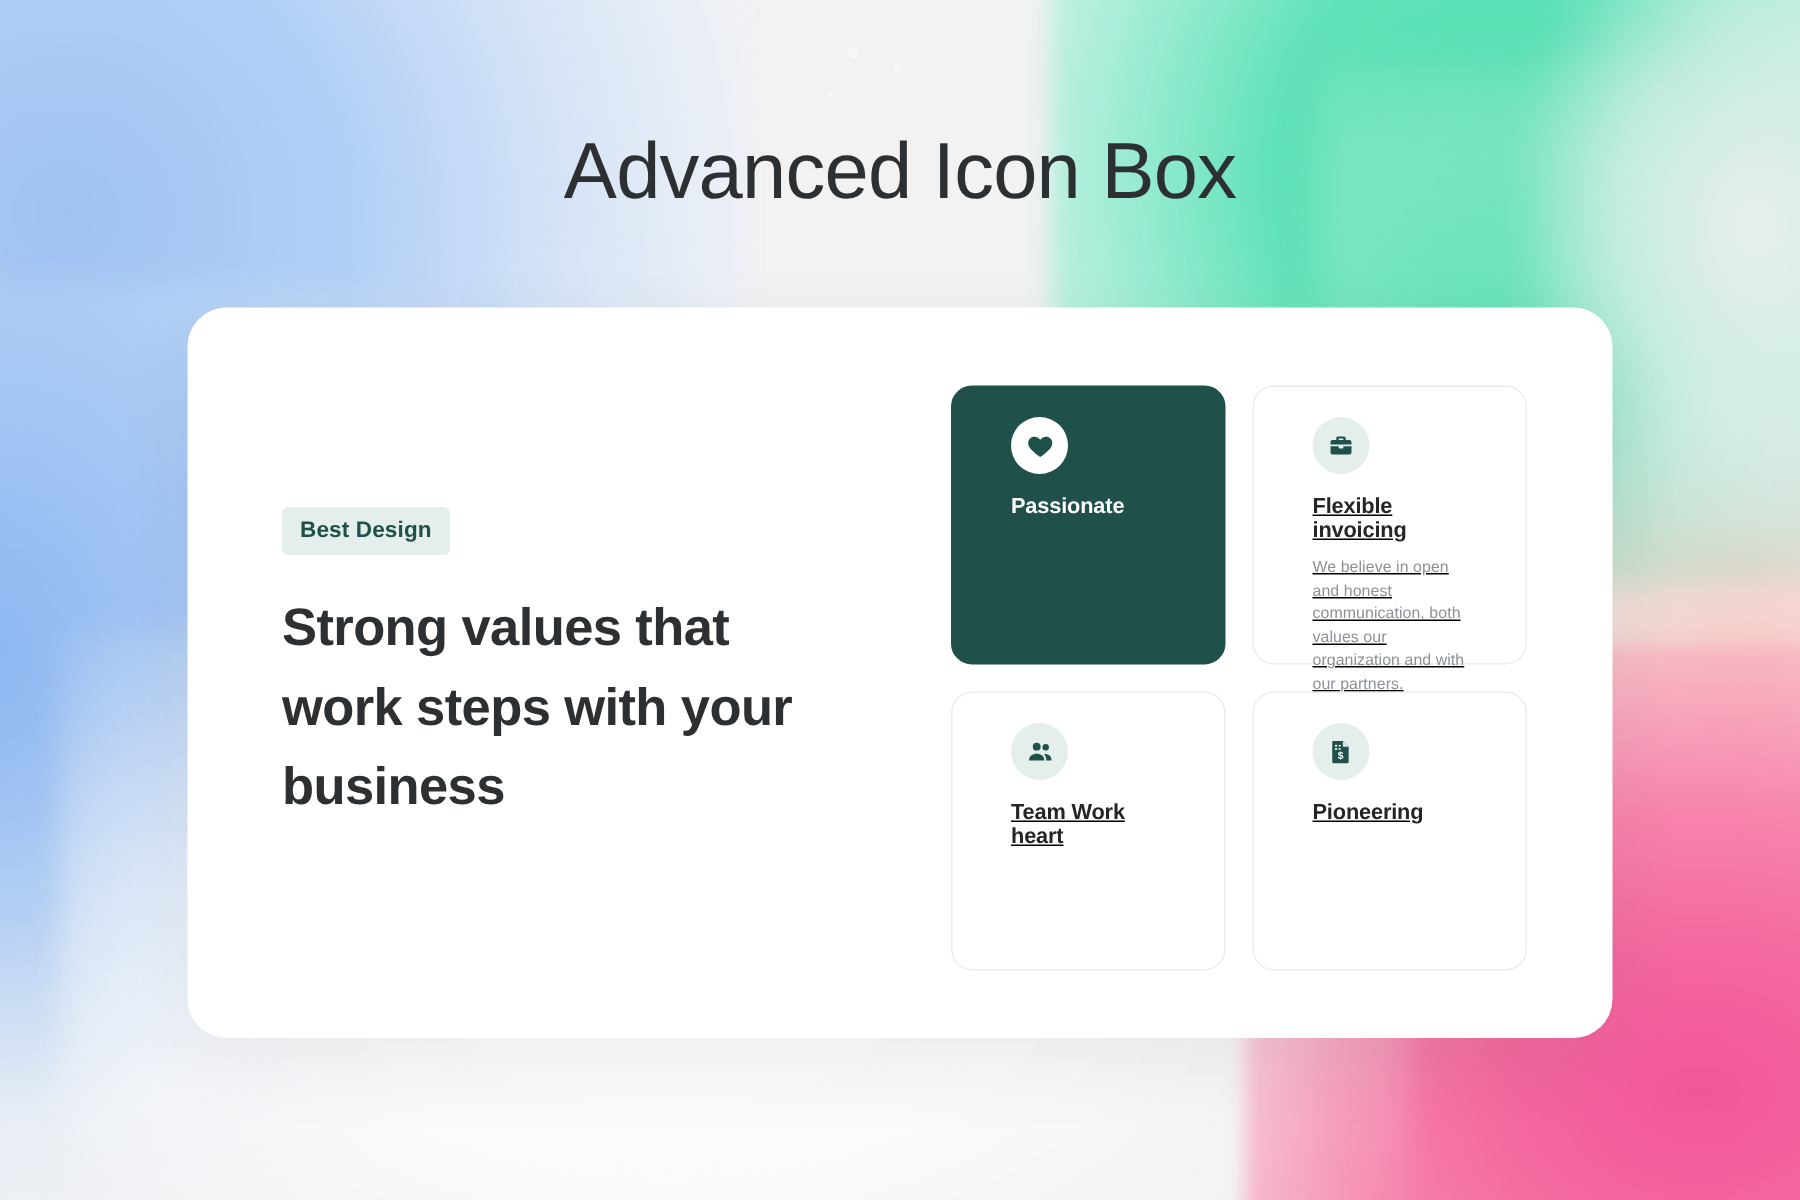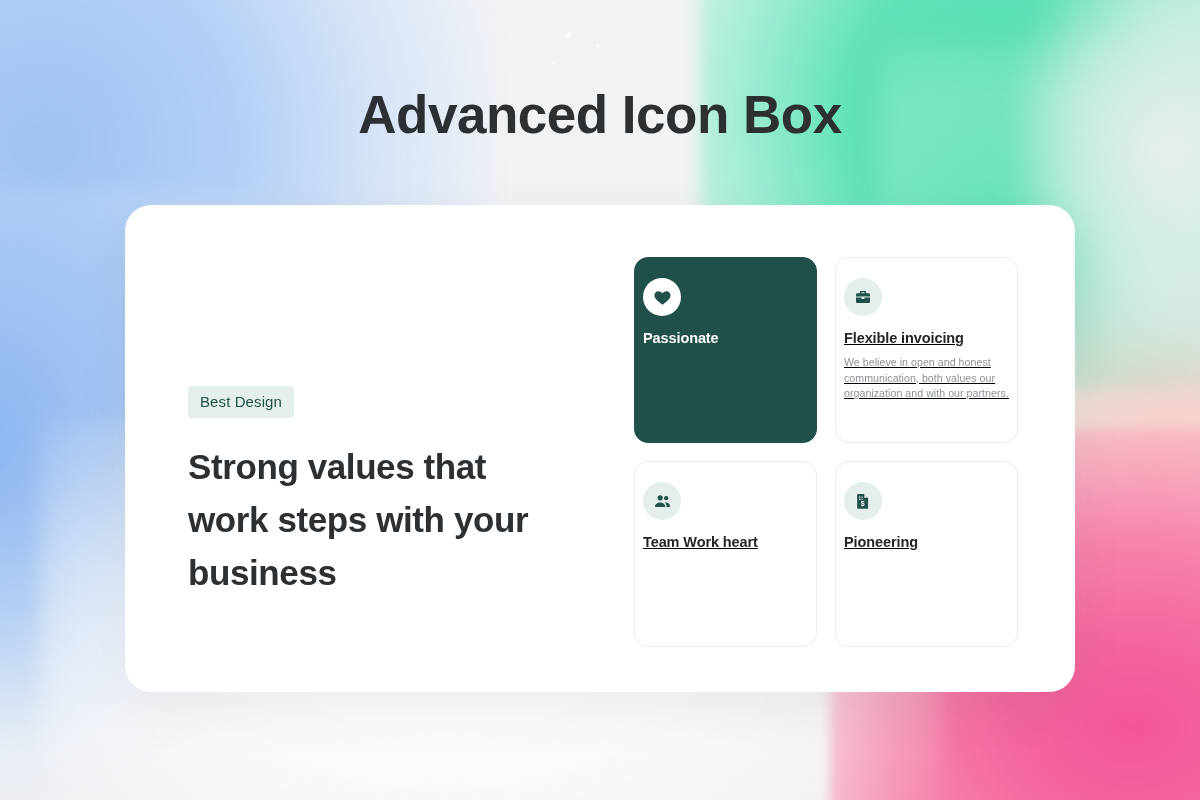--- a/index.html
+++ b/index.html
@@ -130,21 +130,21 @@
   }
 
   
   .page-title {
     position: absolute;
     left: 0;
     top: 84px;
     width: 1200px;
     text-align: center;
     font-size: 53px;
-    font-weight: 700;
+    font-weight: 400;
     letter-spacing: -0.5px;
     color: #2d3032;
   }
 
   
   .panel {
     position: absolute;
     left: 125px;
     top: 205px;
     width: 950px;
@@ -162,25 +162,24 @@
     left: 63px;
     top: 133px;
     width: 400px;
   }
 
   .badge {
     display: inline-block;
     background: #e4efec;
     color: #1f5049;
     font-size: 15px;
-    font-weight: 400;
+    font-weight: 700;
     padding: 7px 12px 8px;
     border-radius: 4px;
     letter-spacing: 0.1px;
-    margin-top: 48px;
   }
 
   .headline {
     margin-top: 22px;
     font-size: 35px;
     line-height: 53px;
     font-weight: 700;
     color: #2d3032;
     letter-spacing: -0.4px;
     max-width: 370px;
@@ -193,21 +192,21 @@
     top: 52px;
     width: 384px;
     display: grid;
     grid-template-columns: 183px 183px;
     grid-template-rows: 186px 186px;
     gap: 18px;
   }
 
   .feature-card {
     border-radius: 14px;
-    padding: 20px 8px 18px;
+    padding: 20px 39px 18px;
     position: relative;
   }
 
   .feature-card.plain {
     background: #ffffff;
     border: 1px solid #ececee;
     text-decoration: underline;
   }
 
   .feature-card.highlight {

